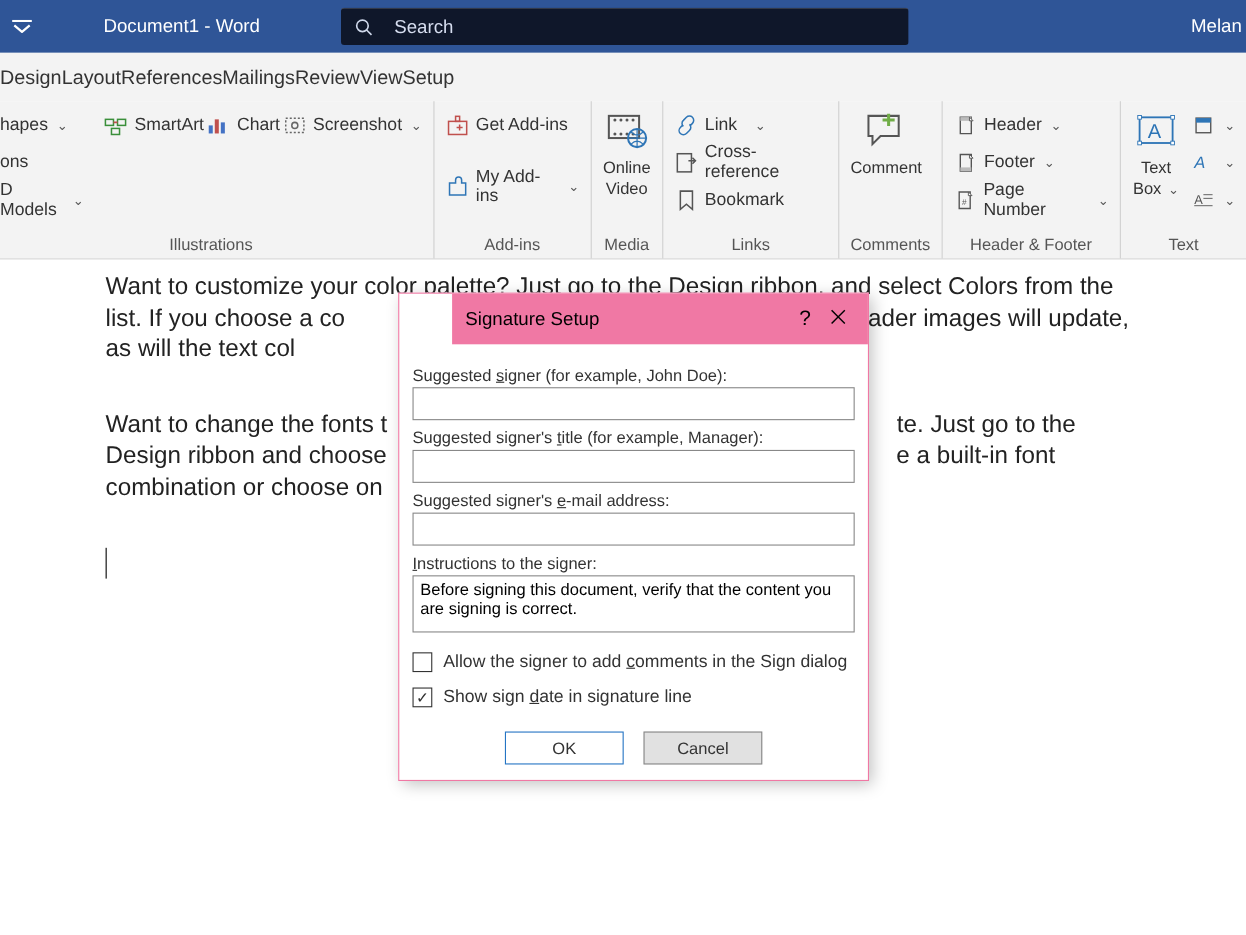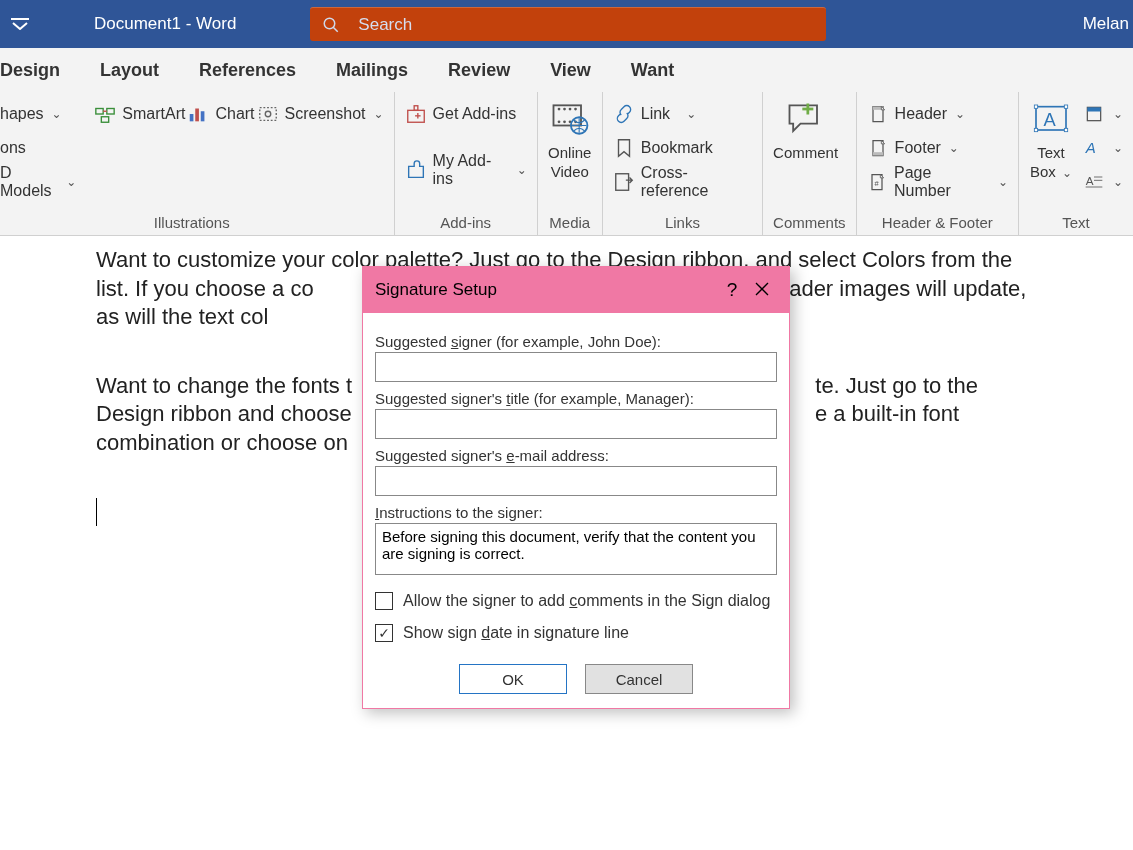--- a/index.html
+++ b/index.html
@@ -2,45 +2,45 @@
 <html><head>
 <meta charset="utf-8">
 <style>
   * { box-sizing: border-box; margin: 0; padding: 0; font-family: "Segoe UI", sans-serif; }
   body { width: 1133px; height: 850px; overflow: hidden; background: #fff; position: relative; }
 
   .titlebar { background: #2f5597; height: 48px; display: flex; align-items: center; color: #fff; }
   .qat { width: 40px; display: flex; justify-content: center; }
   .qat svg { fill: #fff; }
   .doc-title { font-size: 17px; margin-left: 54px; white-space: nowrap; }
-  .search-box { margin-left: 74px; background: #c2410c; width: 516px; height: 34px; border-radius: 3px; display: flex; align-items: center; padding: 0 12px; color: #cfd8eb; border-top: 1px solid rgba(255,255,255,0.2); }
+  .search-box { margin-left: 74px; background: #0f172a; width: 516px; height: 34px; border-radius: 3px; display: flex; align-items: center; padding: 0 12px; color: #cfd8eb; border-top: 1px solid rgba(255,255,255,0.2); }
   .search-box .s-icon { width: 18px; height: 18px; margin-right: 18px; }
   .search-box .s-text { font-size: 17px; color: #d6ddef; }
   .account { margin-left: auto; margin-right: 0; font-size: 17px; padding-right: 4px; }
 
-  .tabs { height: 44px; background: #f3f3f3; display: flex; align-items: center; gap: 40px; font-size: 18px; color: #333; border-bottom: none; padding-left: 0px; font-weight: bold; }
+  .tabs { height: 44px; background: #f3f3f3; display: flex; align-items: center; font-size: 18px; color: #333; border-bottom: none; padding-left: 0px; }
   .tab { cursor: default; }
 
   .ribbon { background: #f3f3f3; height: 144px; display: flex; border-bottom: 1px solid #d0d0d0; }
   .group { border-right: 1px solid #d0d0d0; padding: 6px 10px 0 10px; display: flex; flex-direction: column; justify-content: space-between; }
   .group .items { display: flex; }
   .group .label { text-align: center; font-size: 15px; color: #555; padding-bottom: 4px; }
   .ritem { display: flex; align-items: center; font-size: 16px; color: #333; gap: 6px; height: 32px; }
   .ritem .ico { width: 22px; height: 22px; display: inline-flex; align-items: center; justify-content: center; }
   .chev { font-size: 12px; color: #555; margin-left: 2px; }
   .bigbtn { display: flex; flex-direction: column; align-items: center; font-size: 15px; color: #333; gap: 2px; }
   .bigbtn .bico { width: 44px; height: 44px; display: flex; align-items: center; justify-content: center; }
 
   .page { position: absolute; top: 236px; left: 0; right: 0; bottom: 0; background: #fff; padding: 10px 96px 0 96px; }
   .ptext { font-size: 22px; color: #222; line-height: 1.3; font-family: Arial, sans-serif; }
   .psign { margin-top: 72px; }
   .cursor { display:inline-block; border-left: 1.5px solid #000; height: 28px; margin-top: 40px; }
 
   .dialog { position: absolute; left: 362px; top: 266px; width: 428px; background: #fff; border: 1px solid #f078a4; box-shadow: 4px 4px 14px rgba(0,0,0,0.25); }
-  .dlg-title { height: 46px; background: #f078a4; display: flex; align-items: center; padding: 0 12px; color: #000; font-size: 17px; }
+  .dlg-title { height: 46px; background: #f078a4; display: flex; align-items: center; padding: 0 12px; color: #000; font-size: 17px; margin-left: 48px; }
   .dlg-title .spacer { flex: 1; }
   .dlg-title .help, .dlg-title .close { width: 30px; text-align: center; font-size: 19px; cursor: default; }
   .dlg-body { padding: 12px 12px 14px 12px; font-size: 15px; color: #333; }
   .fld-label { margin-top: 8px; margin-bottom: 2px; }
   .fld-input { width: 100%; height: 30px; border: 1px solid #888; padding: 2px 6px; font-size: 15px; }
   .fld-ta { width: 100%; height: 52px; border: 1px solid #888; padding: 4px 6px; font-size: 15px; resize: none; font-family: inherit; }
   .chk-row { display: flex; align-items: center; gap: 10px; margin-top: 14px; font-size: 16px; }
   .chk { width: 18px; height: 18px; border: 1.5px solid #333; display: inline-flex; align-items: center; justify-content: center; font-size: 14px; }
   .btnrow { display: flex; justify-content: center; gap: 18px; margin-top: 22px; }
   .btn { width: 108px; height: 30px; border: 1px solid #888; background: #e1e1e1; font-size: 15px; display: flex; align-items: center; justify-content: center; }
@@ -69,21 +69,21 @@
   <div class="account">Melan</div>
 </div>
 
 <div class="tabs">
   <span class="tab">Design</span>
   <span class="tab">Layout</span>
   <span class="tab">References</span>
   <span class="tab">Mailings</span>
   <span class="tab">Review</span>
   <span class="tab">View</span>
-  <span class="tab">Want</span>
+  <span class="tab">Setup</span>
 </div>
 
 <div class="ribbon">
 
   <div class="group" style="padding-left:0;">
     <div class="items">
       <div style="display:flex;flex-direction:column;gap:2px;">
         <div class="ritem">
             <span>hapes</span>
             <span class="chev">⌄</span>
@@ -191,33 +191,33 @@
             <svg viewBox="0 0 24 24" width="22" height="22">
               <path d="M9 13 a4 4 0 0 1 0-6 l3-3 a4 4 0 0 1 6 6 l-2 2 M15 11 a4 4 0 0 1 0 6 l-3 3 a4 4 0 0 1-6-6 l2-2" fill="none" stroke="#2e75b6" stroke-width="1.5"></path>
             </svg>
           </span>
         <span>Link</span>
           <span class="chev" style="margin-left:10px;">⌄</span>
       </div>
       <div class="ritem">
         <span class="ico">
             <svg viewBox="0 0 24 24" width="22" height="22">
-              <path d="M6 3 h12 v18 l-6-5 -6 5 z" fill="none" stroke="#555" stroke-width="1.5"></path>
-            </svg>
-          </span>
-        <span>Bookmark</span>
-      </div>
-      <div class="ritem">
-        <span class="ico">
-            <svg viewBox="0 0 24 24" width="22" height="22">
               <rect x="3" y="3" width="14" height="18" fill="none" stroke="#555" stroke-width="1.5"></rect>
               <path d="M14 10 h7 M18 7 l3 3 -3 3" fill="none" stroke="#555" stroke-width="1.5"></path>
             </svg>
           </span>
         <span>Cross-reference</span>
+      </div>
+      <div class="ritem">
+        <span class="ico">
+            <svg viewBox="0 0 24 24" width="22" height="22">
+              <path d="M6 3 h12 v18 l-6-5 -6 5 z" fill="none" stroke="#555" stroke-width="1.5"></path>
+            </svg>
+          </span>
+        <span>Bookmark</span>
       </div>
     </div>
     <div class="label">Links</div>
   </div>
 
   <div class="group">
     <div class="items">
       <div class="bigbtn">
         <div class="bico">
             <svg viewBox="0 0 48 48" width="44" height="44">

